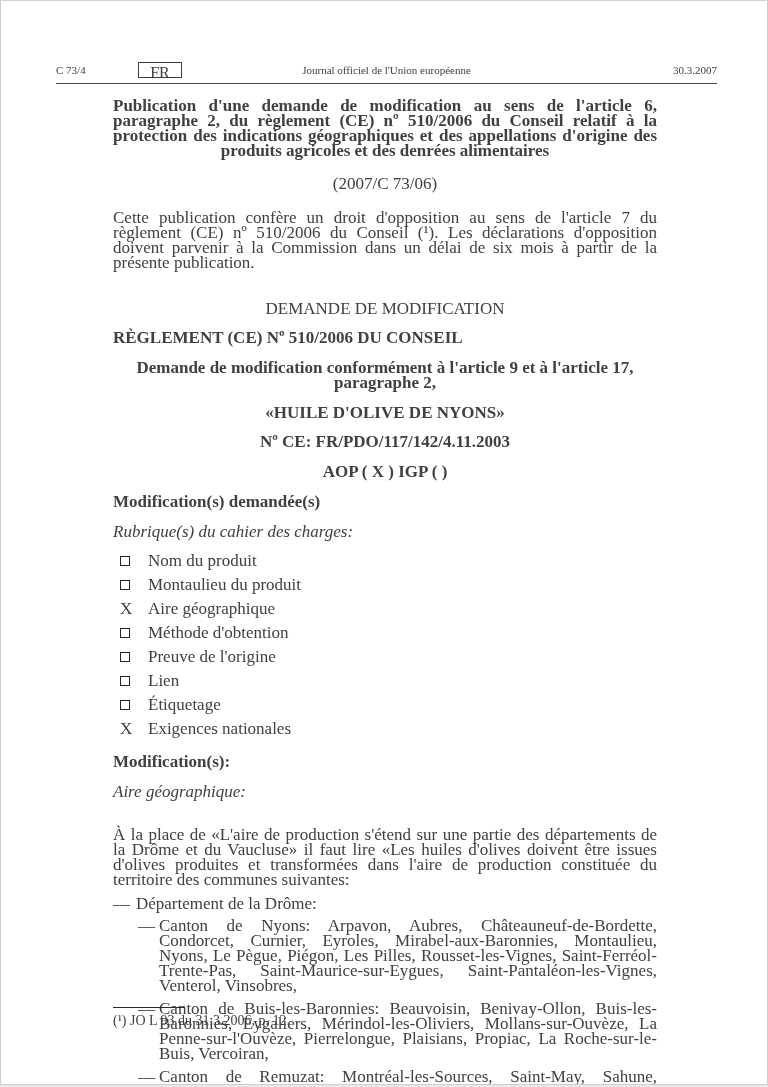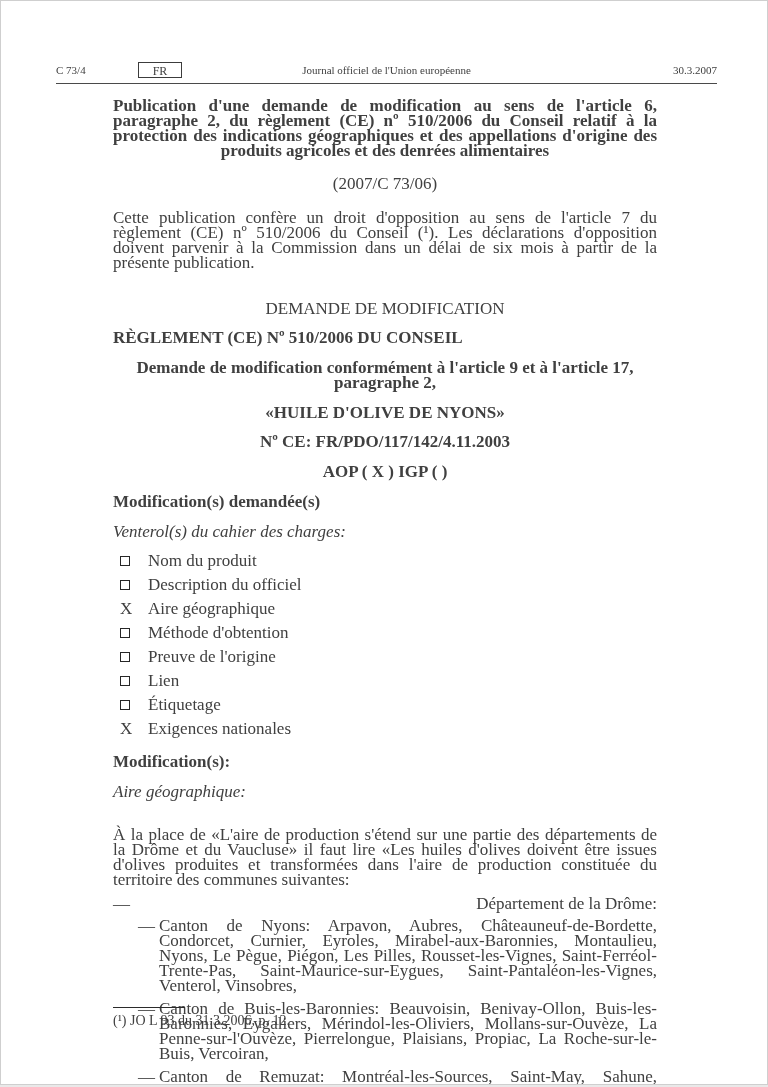--- a/index.html
+++ b/index.html
@@ -16,21 +16,21 @@
     overflow: hidden;
   }
 
   
   .header { position: absolute; left: 55px; top: 60px; width: 661px; height: 18px; font-size: 11px; }
   .pg-num  { position: absolute; left: 0; top: 3px; }
   .lang-box{
     position: absolute; left: 82px; top: 1px;
     width: 42px; text-align: center;
     border: 1px solid #3c3c3c;
-    font-size: 12px; padding: 1px 0 0 0; height: 13px;
+    font-size: 16px; padding: 1px 0 0 0; height: 13px;
   }
   .journal { position: absolute; left: 0; right: 0; top: 3px; text-align: center; }
   .hdate   { position: absolute; right: 0; top: 3px; }
   .header-rule { position: absolute; left: 55px; top: 82px; width: 661px; height: 1px; background: #4a4a4a; }
 
   
   .content {
     position: absolute; left: 112px; top: 0; width: 544px;
     font-size: 17px; line-height: 15px; text-align: justify;
   }
@@ -52,21 +52,21 @@
   .cb-mark      { width: 35px; padding-left: 7px; box-sizing: border-box; flex: none; }
   .cb-box       { display: inline-block; width: 8px; height: 8px; border: 1.5px solid #262626; margin-top: 3px; }
   .cb-x         { display: inline-block; }
 
   .sec-mods     { margin-top: 18px; font-weight: bold; text-align: left; }
   .sub-rubrique { margin-top: 15px; font-style: italic; text-align: left; }
   .mod-par      { margin-top: 28px; }
 
   .dept-row     { display: flex; margin-top: 9px; }
   .dash-cell    { width: 23px; flex: none; }
-  .dept-text    { flex: 1; text-align: right; }
+  .dept-text    { flex: 1; text-align: left; }
 
   .cantons      { margin-top: 7px; margin-left: 25px; }
   .canton-row   { display: flex; margin-bottom: 8px; }
   .canton-dash  { width: 21px; flex: none; }
   .canton-text  { flex: 1; text-align: justify; }
 
   
   .footnote-rule{ position: absolute; left: 112px; top: 1006px; width: 72px; height: 1px; background: #2b2b2b; }
   .footnote     { position: absolute; left: 112px; top: 1012px; font-size: 14px; }
 </style>
@@ -92,38 +92,38 @@
     <div class="intro">Cette publication confère un droit d'opposition au sens de l'article 7 du règlement (CE) nº 510/2006 du Conseil (¹). Les déclarations d'opposition doivent parvenir à la Commission dans un délai de six mois à partir de la présente publication.</div>
 
     <div class="h-demande">DEMANDE DE MODIFICATION</div>
     <div class="h-reglement">RÈGLEMENT (CE) Nº 510/2006 DU CONSEIL</div>
     <div class="h-conform">Demande de modification conformément à l'article 9 et à l'article 17, paragraphe 2,</div>
     <div class="h-produit">«HUILE D'OLIVE DE NYONS»</div>
     <div class="h-numce">Nº CE: FR/PDO/117/142/4.11.2003</div>
     <div class="h-aop">AOP ( X ) IGP ( )</div>
 
     <div class="sec-demandees">Modification(s) demandée(s)</div>
-    <div class="rubrique">Venterol(s) du cahier des charges:</div>
+    <div class="rubrique">Rubrique(s) du cahier des charges:</div>
 
     <div class="checklist">
 
         <div class="cb-row">
           <span class="cb-mark">
             <span class="cb-box"></span>
             
           </span>
           <span class="cb-label">Nom du produit</span>
         </div>
 
         <div class="cb-row">
           <span class="cb-mark">
             <span class="cb-box"></span>
             
           </span>
-          <span class="cb-label">Description du officiel</span>
+          <span class="cb-label">Montaulieu du produit</span>
         </div>
 
         <div class="cb-row">
           <span class="cb-mark">
             
             <span class="cb-x">X</span>
           </span>
           <span class="cb-label">Aire géographique</span>
         </div>
 

